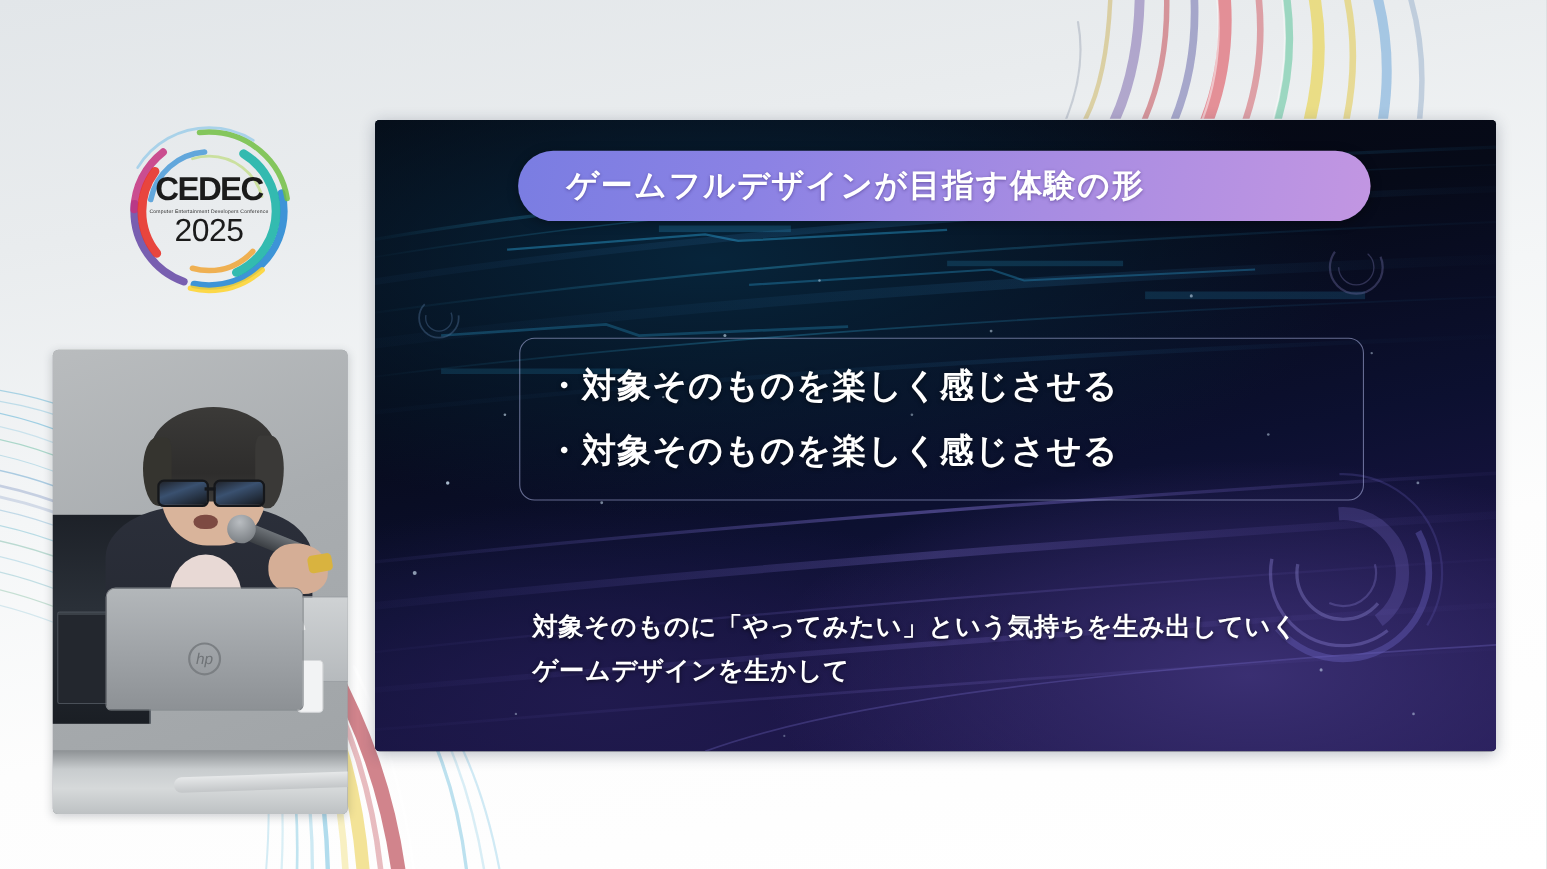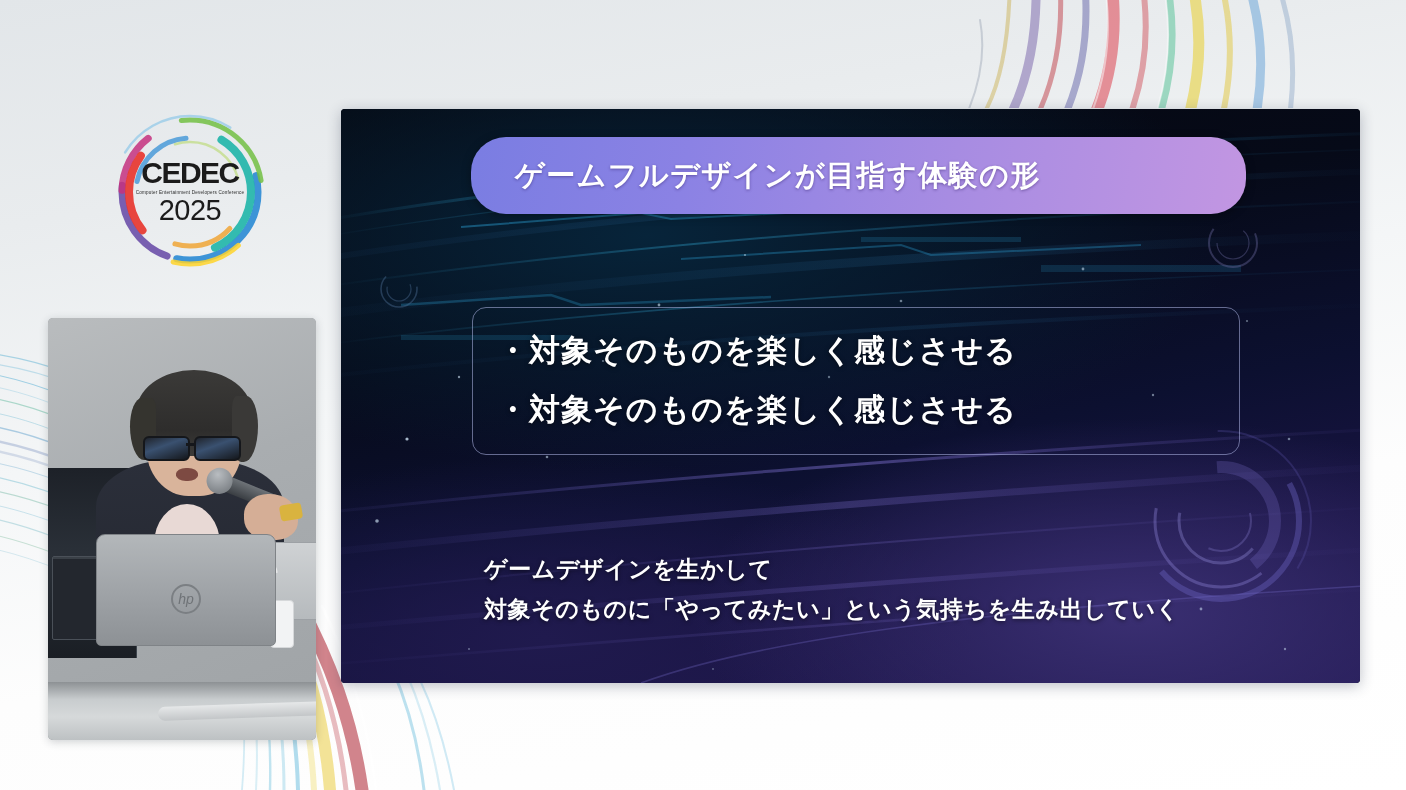--- a/index.html
+++ b/index.html
@@ -238,21 +238,21 @@
       radial-gradient(ellipse 85% 60% at 30% 22%, #07243a 0%, rgba(7,36,58,0) 68%),
       linear-gradient(168deg, #05070f 0%, #060a18 32%, #0c1030 58%, #191443 78%, #231a54 100%);
   }
 
   
   .title-pill {
     position: absolute;
     left: 130px;
     top: 28px;
     width: 775px;
-    height: 77px;
+    height: 64px;
     border-radius: 35px;
     background: linear-gradient(100deg, #7a7de2 0%, #8b82e4 28%, #a78ce2 62%, #c296e2 100%);
     display: flex;
     align-items: center;
     box-shadow: 0 2px 10px rgba(0,0,0,0.35);
   }
   .title-pill .title-text {
     margin-left: 44px;
     color: #ffffff;
     font-size: 29px;
@@ -522,19 +522,19 @@
     <div class="title-pill">
       <div class="title-text">ゲームフルデザインが目指す体験の形</div>
     </div>
 
     <div class="bullet-box">
       <div class="bullet-line">・対象そのものを楽しく感じさせる</div>
       <div class="bullet-line">・対象そのものを楽しく感じさせる</div>
     </div>
 
     <div class="bottom-text">
+      <div class="bottom-line">対象そのものに「やってみたい」という気持ちを生み出していく</div>
       <div class="bottom-line">ゲームデザインを生かして</div>
-      <div class="bottom-line">対象そのものに「やってみたい」という気持ちを生み出していく</div>
     </div>
 
   </div>
 
 </div>
 
 </body></html>

